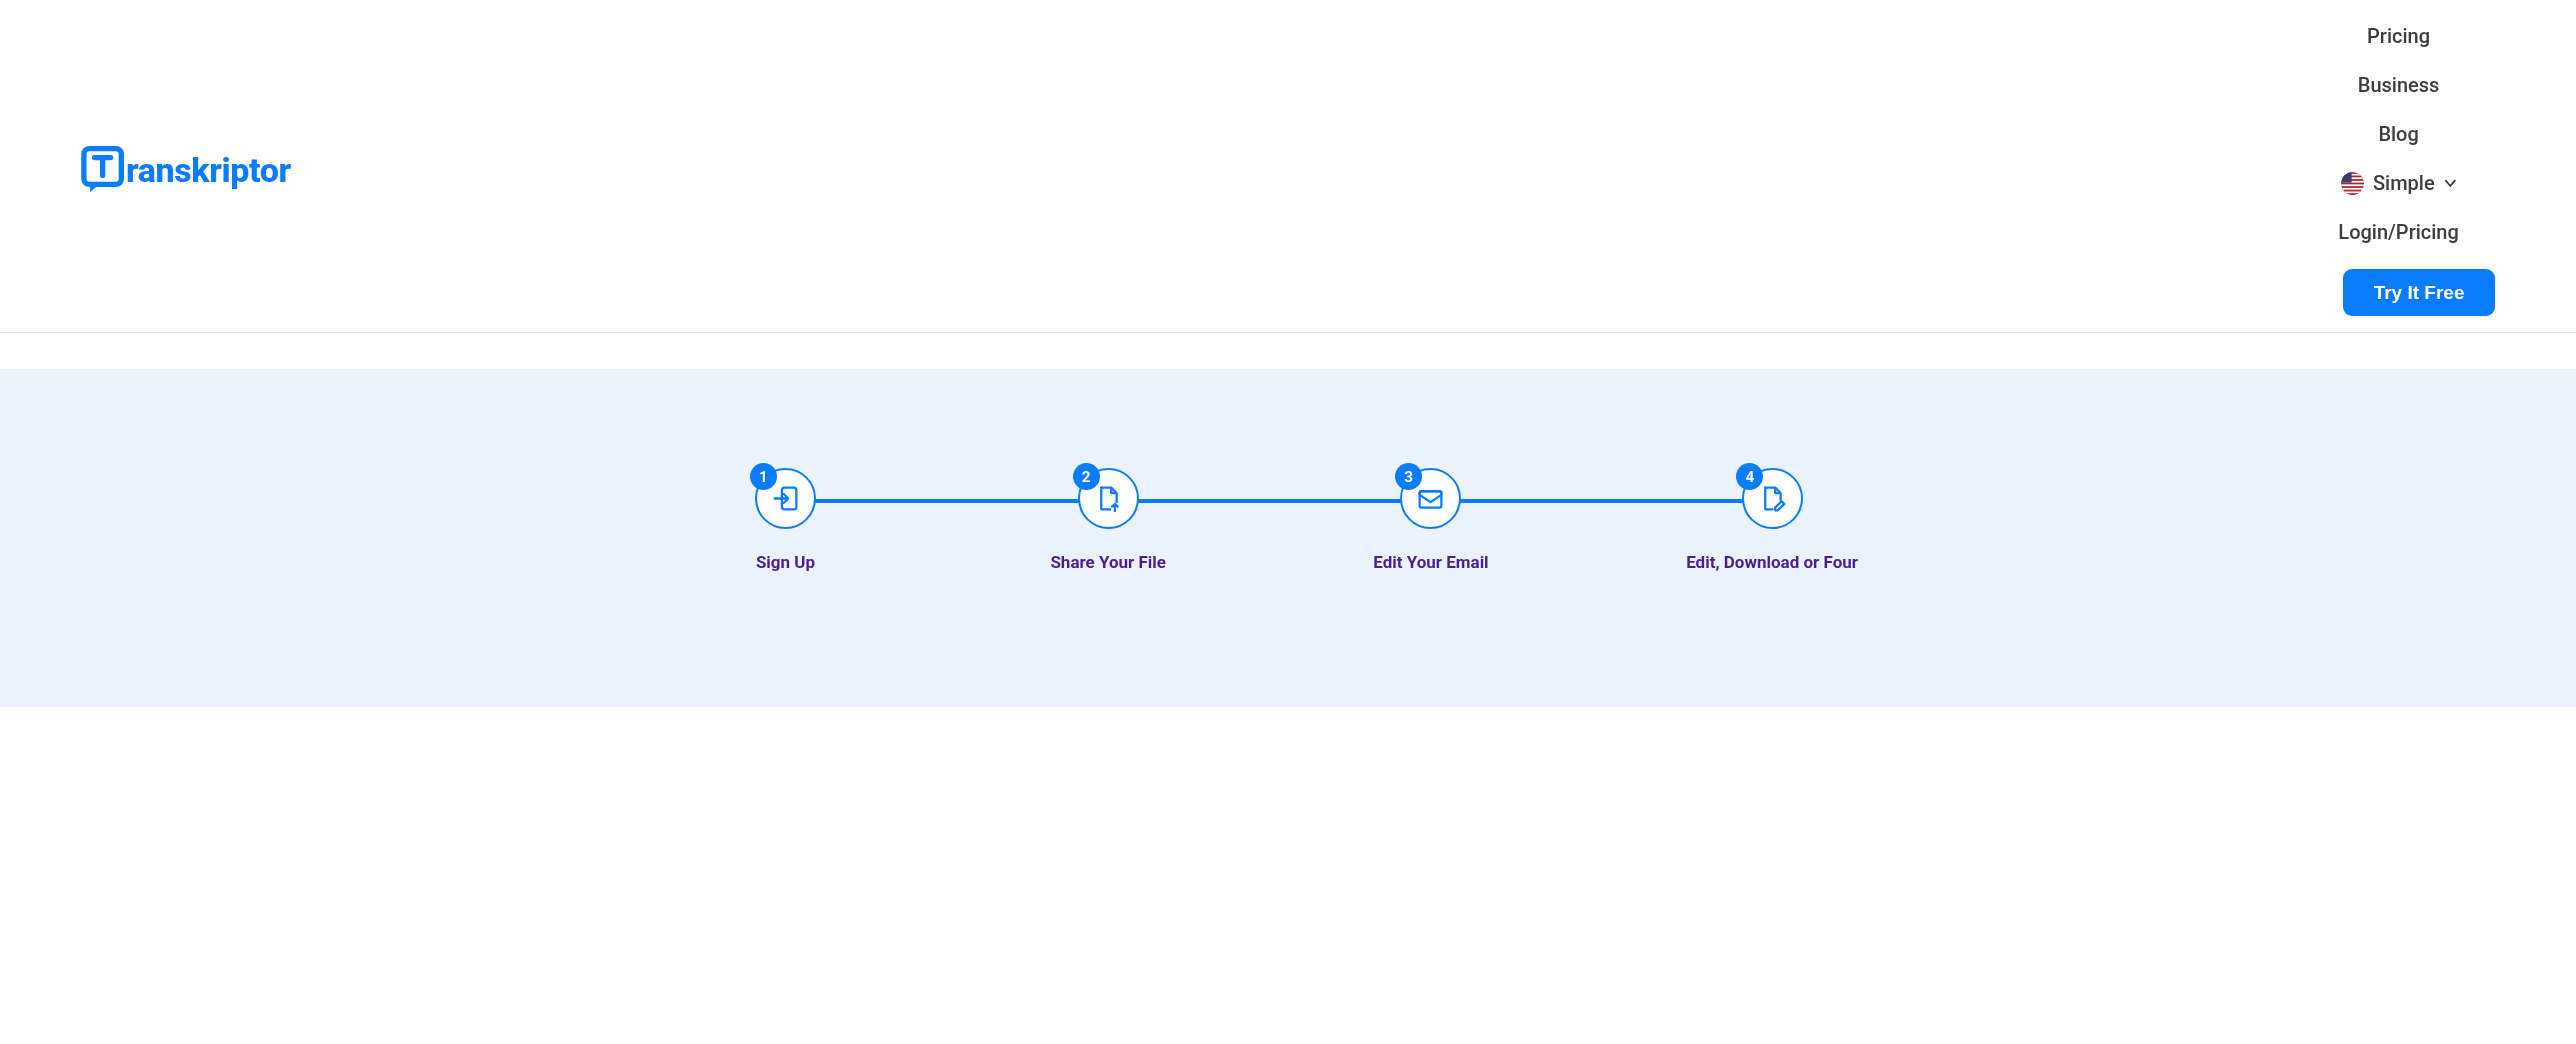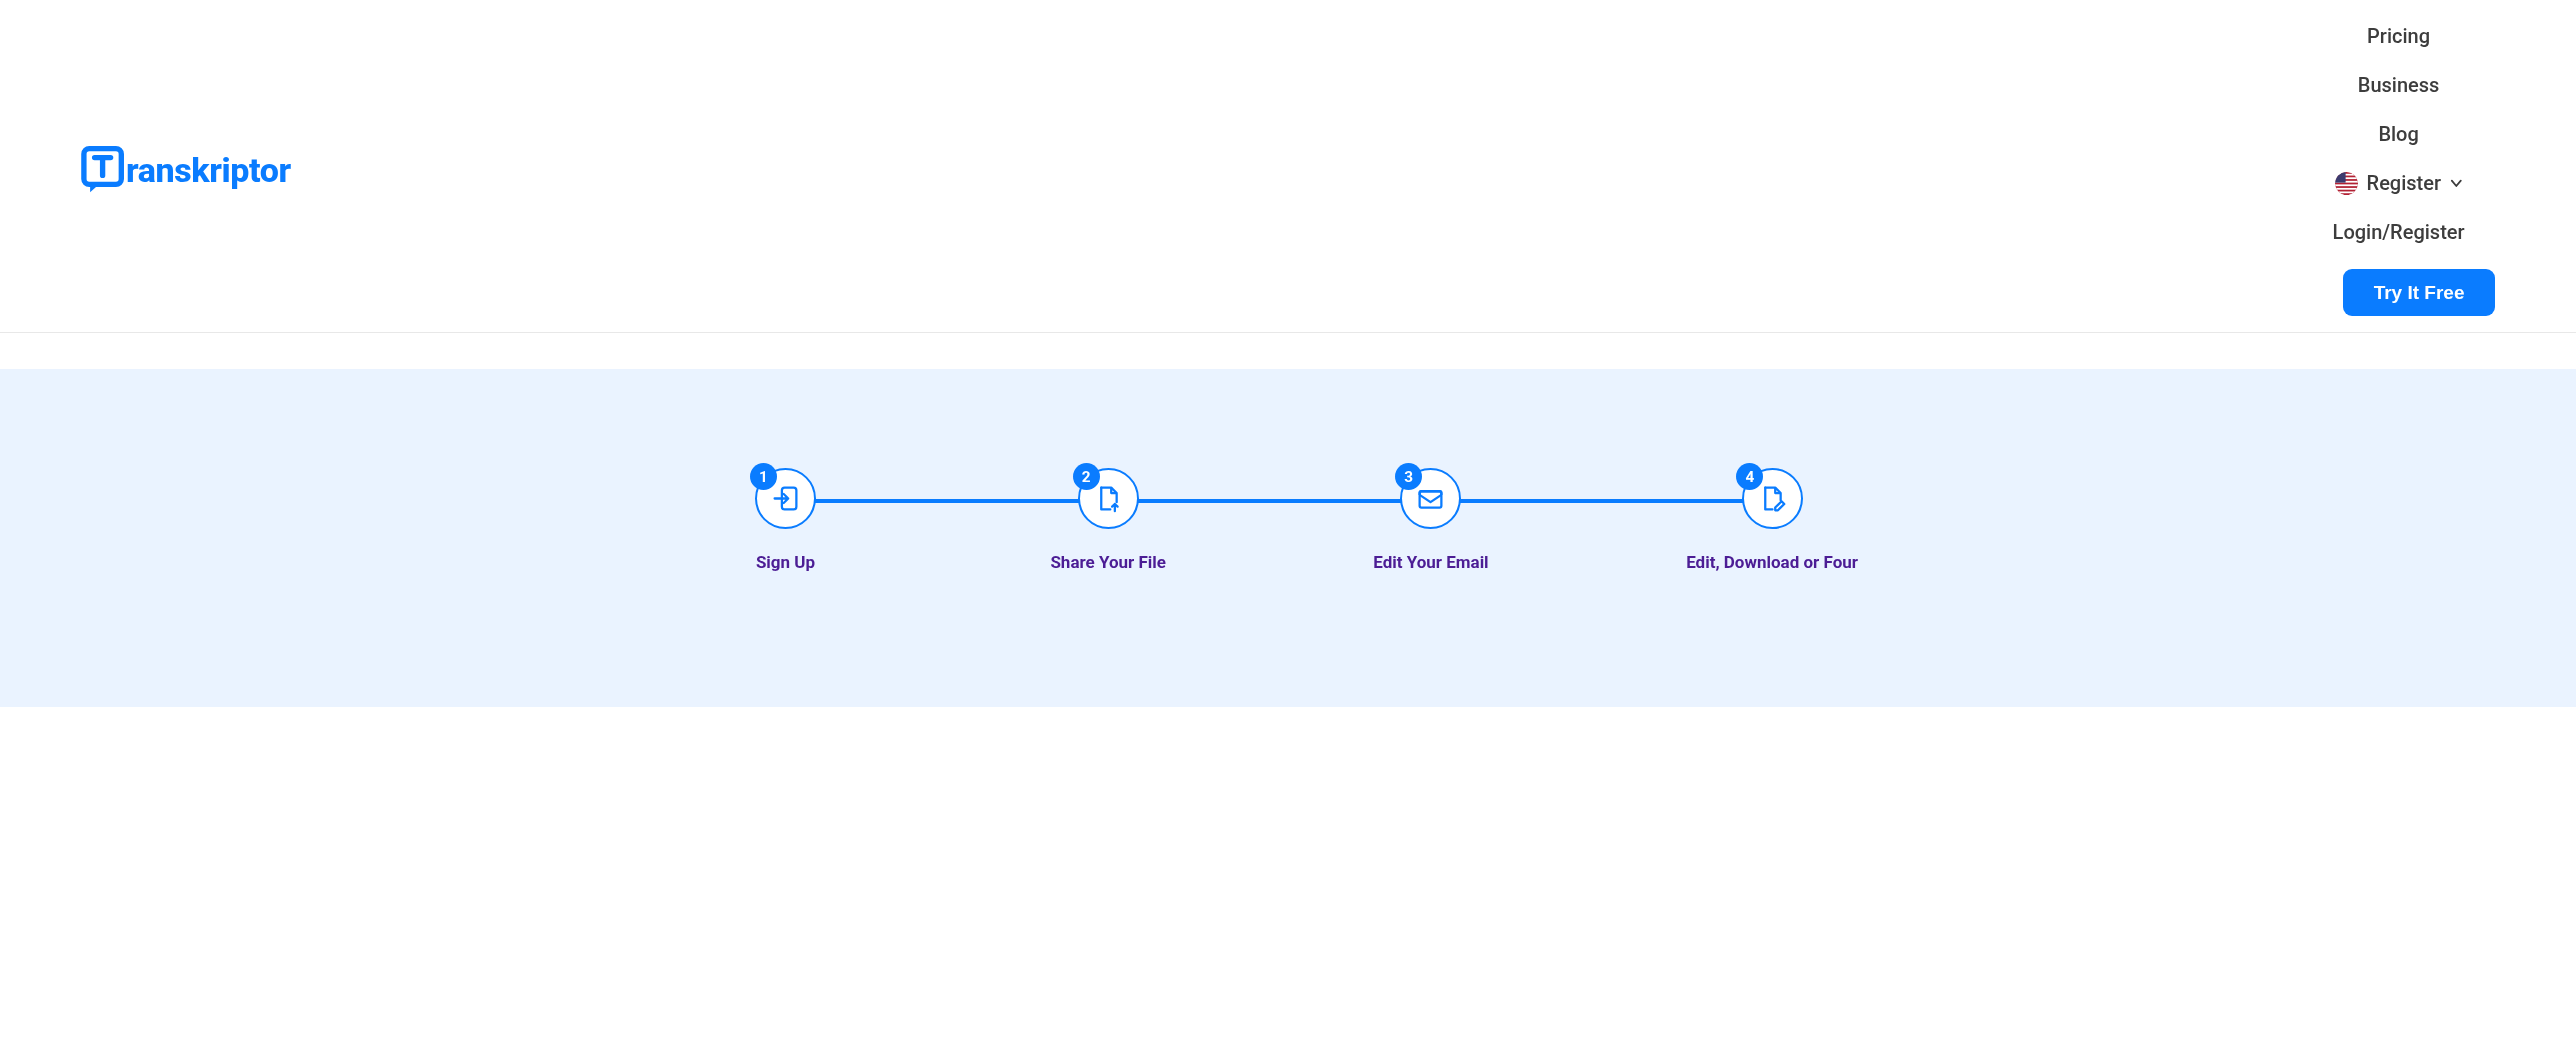--- a/index.html
+++ b/index.html
@@ -194,29 +194,29 @@
             <rect y="2" width="26" height="2" fill="#fff"></rect>
             <rect y="6" width="26" height="2" fill="#fff"></rect>
             <rect y="10" width="26" height="2" fill="#fff"></rect>
             <rect y="14" width="26" height="2" fill="#fff"></rect>
             <rect y="18" width="26" height="2" fill="#fff"></rect>
             <rect y="22" width="26" height="2" fill="#fff"></rect>
             <rect width="12" height="12" fill="#3c3b6e"></rect>
           </g>
         </svg>
       </span>
-      <span class="lang-text">Register</span>
+      <span class="lang-text">Simple</span>
       <span class="chevron">
         <svg viewBox="0 0 14 14" width="12.6" height="12.6">
           <path d="M2 4 L7 10 L12 4" stroke="#3d3d3d" stroke-width="2" fill="none" stroke-linecap="round" stroke-linejoin="round"></path>
         </svg>
       </span>
     </div>
 
-    <span class="nav-link">Login/Register</span>
+    <span class="nav-link">Login/Pricing</span>
 
     <button class="cta">Try It Free</button>
   </nav>
 </header>
 
 <div class="hero-gap"></div>
 
 <section class="steps-section">
 
   <div class="steps-row">

